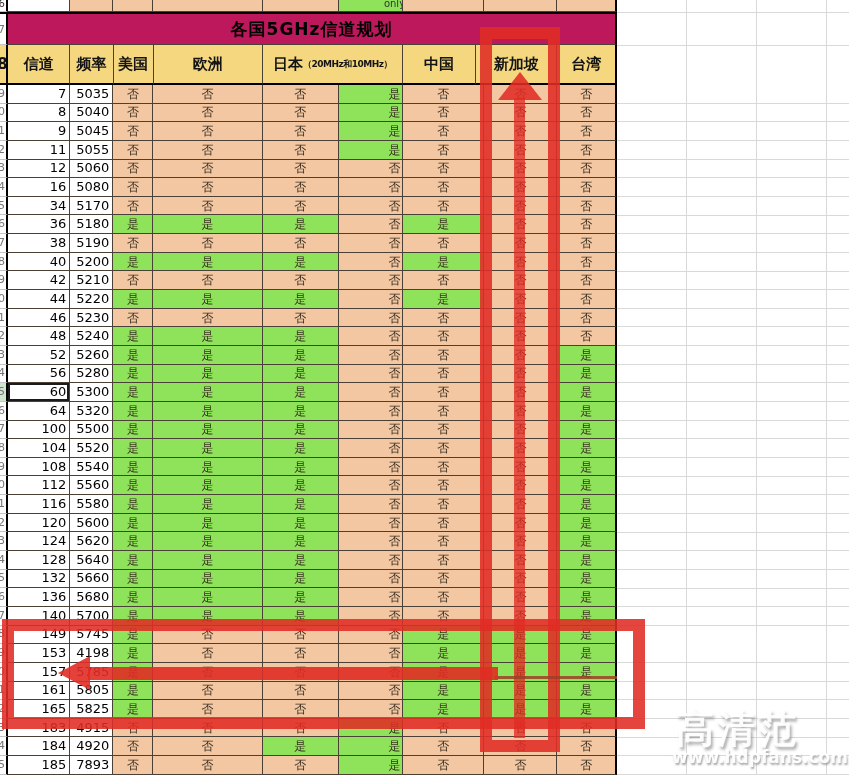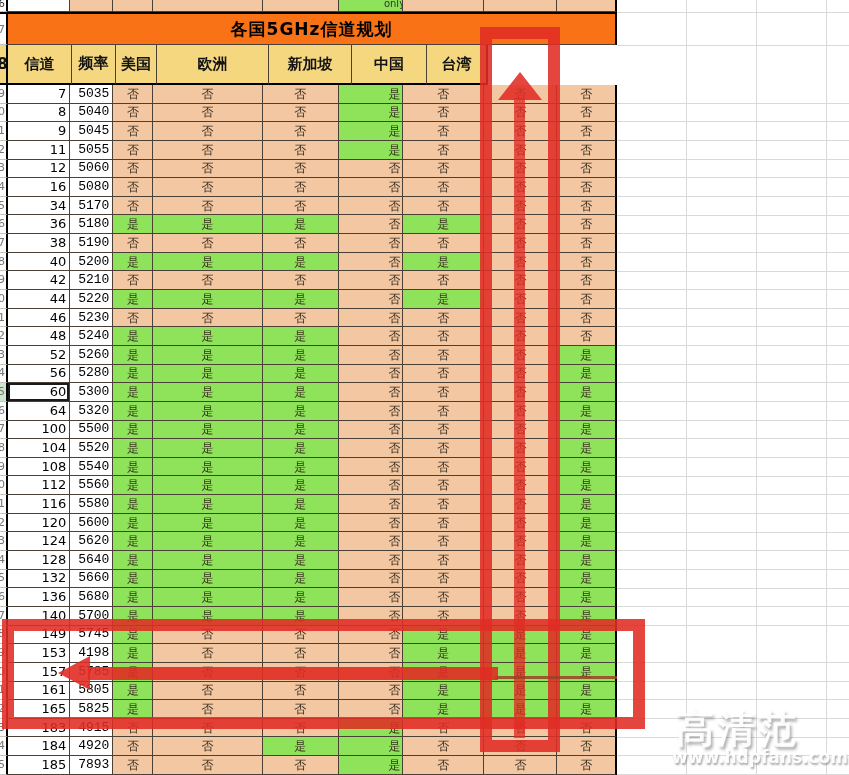--- a/index.html
+++ b/index.html
@@ -8,34 +8,34 @@
   
   .vline{position:absolute;top:0;width:1px;height:775px;background:#d9d9d9;}
   .hline{position:absolute;left:617px;width:232px;height:1px;background:#d9d9d9;}
   #rightgrid{position:absolute;left:617px;top:85px;width:232px;height:690px;
      background:repeating-linear-gradient(to bottom,transparent 0 17.65px,#d9d9d9 17.65px 18.65px);}
   
   #table{position:absolute;left:0;top:0;width:617px;}
   .row{display:flex;width:617px;box-sizing:border-box;}
   .c{box-sizing:border-box;border-right:1px solid #4a4036;border-bottom:1px solid #4a4036;
      display:flex;align-items:center;justify-content:center;overflow:hidden;}
-  .w-sl{width:8px;}  .w-ch{width:64px;} .w-fr{width:44px;font-family:Liberation Mono, monospace;} .w-us{width:41px;}
+  .w-sl{width:8px;}  .w-ch{width:64px;} .w-fr{width:44px;} .w-us{width:41px;}
   .w-eu{width:112px;}.w-j2{width:78px;} .w-j1{width:65px;padding-left:48px;} .w-sg{width:83px;}
   .w-cn{width:75px;} .w-tw{width:61px;}
   .sliver{border-right:2px solid #000;border-bottom:1px solid #c4c4c4;background:#fff;
           justify-content:flex-end;color:#777;font-size:11px;padding-right:1px;}
   .peach{background:#f3c7a2;}
   .green{background:#8fe35a;}
   .whitec{background:#ffffff;}
   .val{font-size:12px;color:#3c3123;}
   .num{justify-content:flex-end;padding-right:3px;font-size:13px;color:#000;background:#fff;}
   .toprow{height:12px;}
   .toprow .c{font-size:10px;color:#333;align-items:flex-end;line-height:15px;}
   .titlerow{height:33px;border-top:2px solid #000;}
-  .titlecell{width:609px;background:#f97316;font-weight:bold;font-size:17px;color:#000;letter-spacing:1px;}
+  .titlecell{width:609px;background:#be185d;font-weight:bold;font-size:17px;color:#000;letter-spacing:1px;}
   .headrow{height:40px;}
   .headrow .c{background:#f5d77f;font-weight:bold;font-size:15px;color:#141414;
               border-bottom:2px solid #000;flex-direction:column;justify-content:center;line-height:17px;}
   .jp-sub{font-size:9px;font-weight:bold;letter-spacing:-0.5px;}
   .jp-wrap{flex-direction:row !important;}
   .datarow{height:18.6486px;}
   .datarow .c{line-height:18px;}
   .tw-edge{border-right:2px solid #000;}
   .selch{box-shadow:inset 0 0 0 2px #1a1a1a;}
   .selsl{background:#cfe6cf;}
@@ -93,22 +93,26 @@
     </div>
 
     <div class="row headrow">
       <div class="c w-sl sliver">
           <span>8</span>
         </div>
       <div class="c w-ch">信道</div>
       <div class="c w-fr">频率</div>
       <div class="c w-us">美国</div>
       <div class="c w-eu">欧洲</div>
+      <div class="c jp-wrap" style="width:143px">
+        <span>日本</span>
+        <span class="jp-sub">（20MHz和10MHz）</span>
+      </div>
+      <div class="c w-cn">中国</div>
       <div class="c w-sg">新加坡</div>
-      <div class="c w-cn">中国</div>
       <div class="c w-tw tw-edge">台湾</div>
     </div>
 
     <div id="rows">
         <div class="row datarow">
           <div class="c w-sl sliver">9</div>
           <div class="c w-ch num">7</div>
           <div class="c w-fr num">5035</div>
           <div class="c val w-us peach">否</div>
           <div class="c val w-eu peach">否</div>

